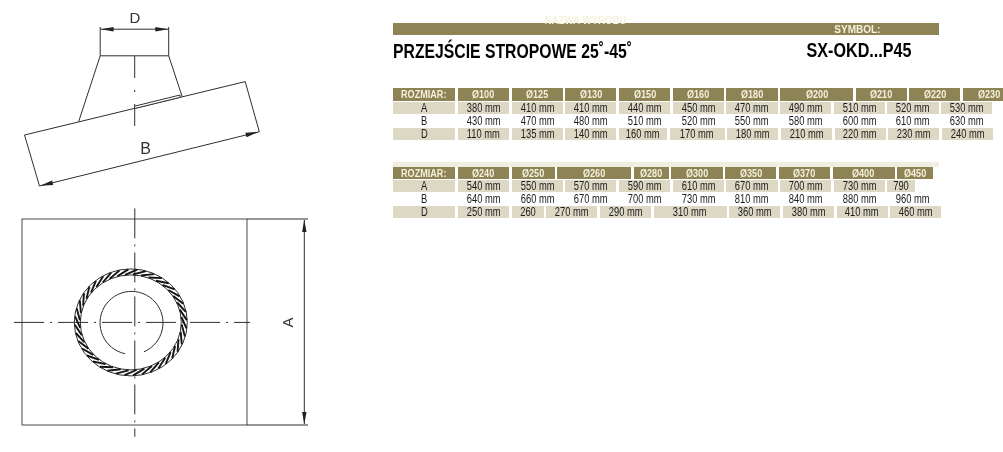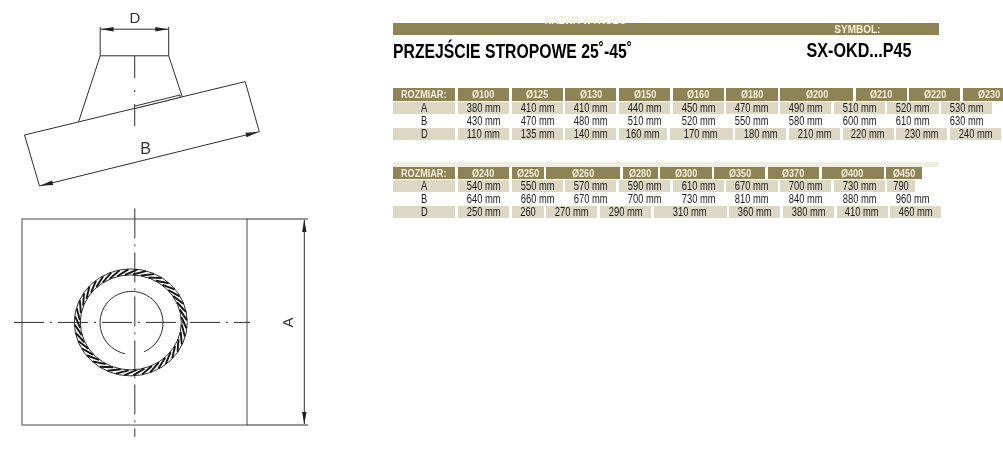--- a/index.html
+++ b/index.html
@@ -69,32 +69,32 @@
     <span class="wc" style="width:51.1px"><i>610 mm</i></span>
     <span class="wc" style="width:51.1px"><i>630 mm</i></span>
   </div>
 
 <div class="trow" style="top:128.1px;height:11.5px;line-height:12.0px">
     <span class="bc" style="width:62.4px"><i>D</i></span>
     <span class="bc" style="width:51.1px"><i>110 mm</i></span>
     <span class="bc" style="width:51.1px"><i>135 mm</i></span>
     <span class="bc" style="width:51.1px"><i>140 mm</i></span>
     <span class="bc" style="width:48px"><i>160 mm</i></span>
-    <span class="bc" style="width:63px"><i>170 mm</i></span>
+    <span class="bc" style="width:55px"><i>170 mm</i></span>
     <span class="bc" style="width:51.1px"><i>180 mm</i></span>
     <span class="bc" style="width:51.1px"><i>210 mm</i></span>
     <span class="bc" style="width:51.1px"><i>220 mm</i></span>
     <span class="bc" style="width:51.1px"><i>230 mm</i></span>
     <span class="bc" style="width:51.1px"><i>240 mm</i></span>
   </div>
 
 <div class="trow" style="top:167.3px;height:11.5px;line-height:12.0px">
     <span class="hc" style="width:62.4px"><i>ROZMIAR:</i></span>
     <span class="hc" style="width:51.1px"><i>Ø240</i></span>
-    <span class="hc" style="width:32px"><i>Ø250</i></span>
+    <span class="hc" style="width:43px"><i>Ø250</i></span>
     <span class="hc" style="width:74px"><i>Ø260</i></span>
     <span class="hc" style="width:35px"><i>Ø280</i></span>
     <span class="hc" style="width:51.1px"><i>Ø300</i></span>
     <span class="hc" style="width:51.1px"><i>Ø350</i></span>
     <span class="hc" style="width:51.1px"><i>Ø370</i></span>
     <span class="hc" style="width:62px"><i>Ø400</i></span>
     <span class="hc" style="width:36px"><i>Ø450</i></span>
   </div>
 
 <div class="trow" style="top:180.2px;height:11.5px;line-height:12.0px">

